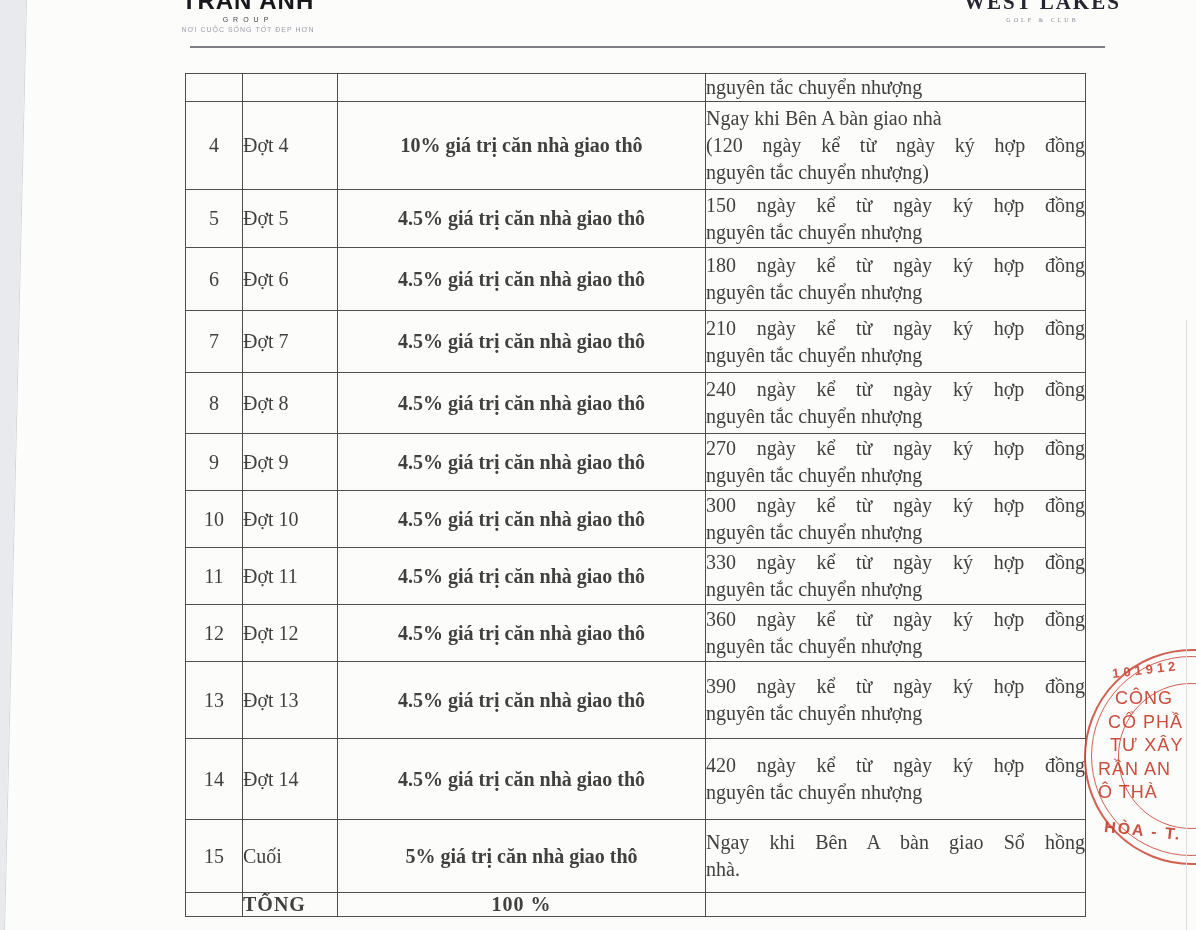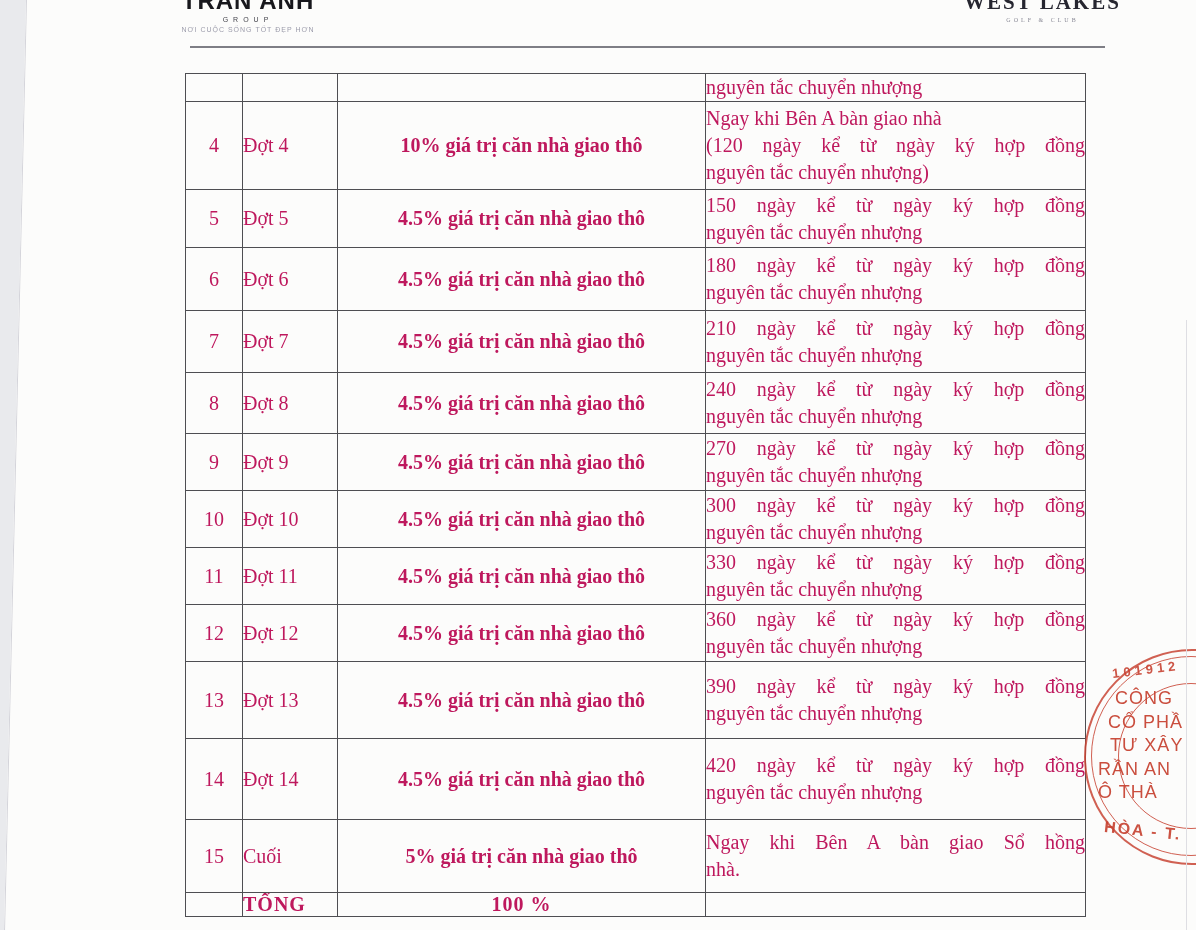--- a/index.html
+++ b/index.html
@@ -26,21 +26,21 @@
   .brand-left .sb{font-family:"Liberation Sans","DejaVu Sans",sans-serif;font-size:7px;letter-spacing:5px;color:#44444c;margin-top:1px;}
   .brand-left .tg{font-family:"Liberation Sans","DejaVu Sans",sans-serif;font-size:7px;letter-spacing:1px;color:#9c9cab;margin-top:3px;white-space:nowrap;}
   .brand-right{position:absolute;left:950px;top:-10px;width:185px;text-align:center;color:#262630;}
   .brand-right .nm{font-size:21px;letter-spacing:2px;font-weight:600;white-space:nowrap;}
   .brand-right .sb{font-size:6px;letter-spacing:3px;color:#8a8a96;margin-top:2px;}
   .rule{position:absolute;left:190px;top:46px;width:915px;height:2px;background:#7e7e85;}
   
   table.sched{
     position:absolute;left:185px;top:73px;width:900px;
     border-collapse:collapse;table-layout:fixed;
-    color:#be185d;
+    color:#404040;
     border-radius:16px;
   }
   table.sched td{
     border:1px solid #4e4e52;vertical-align:middle;
     font-size:20px;padding:0;overflow:hidden;
   }
   td.c-no{text-align:center;}
   td.c-dot{padding-left:13px;margin-left:25px;}
   td.c-pct{text-align:center;font-weight:bold;}
   td.c-when{font-size:21px;line-height:27px;padding-left:8px;padding-right:5px;}

